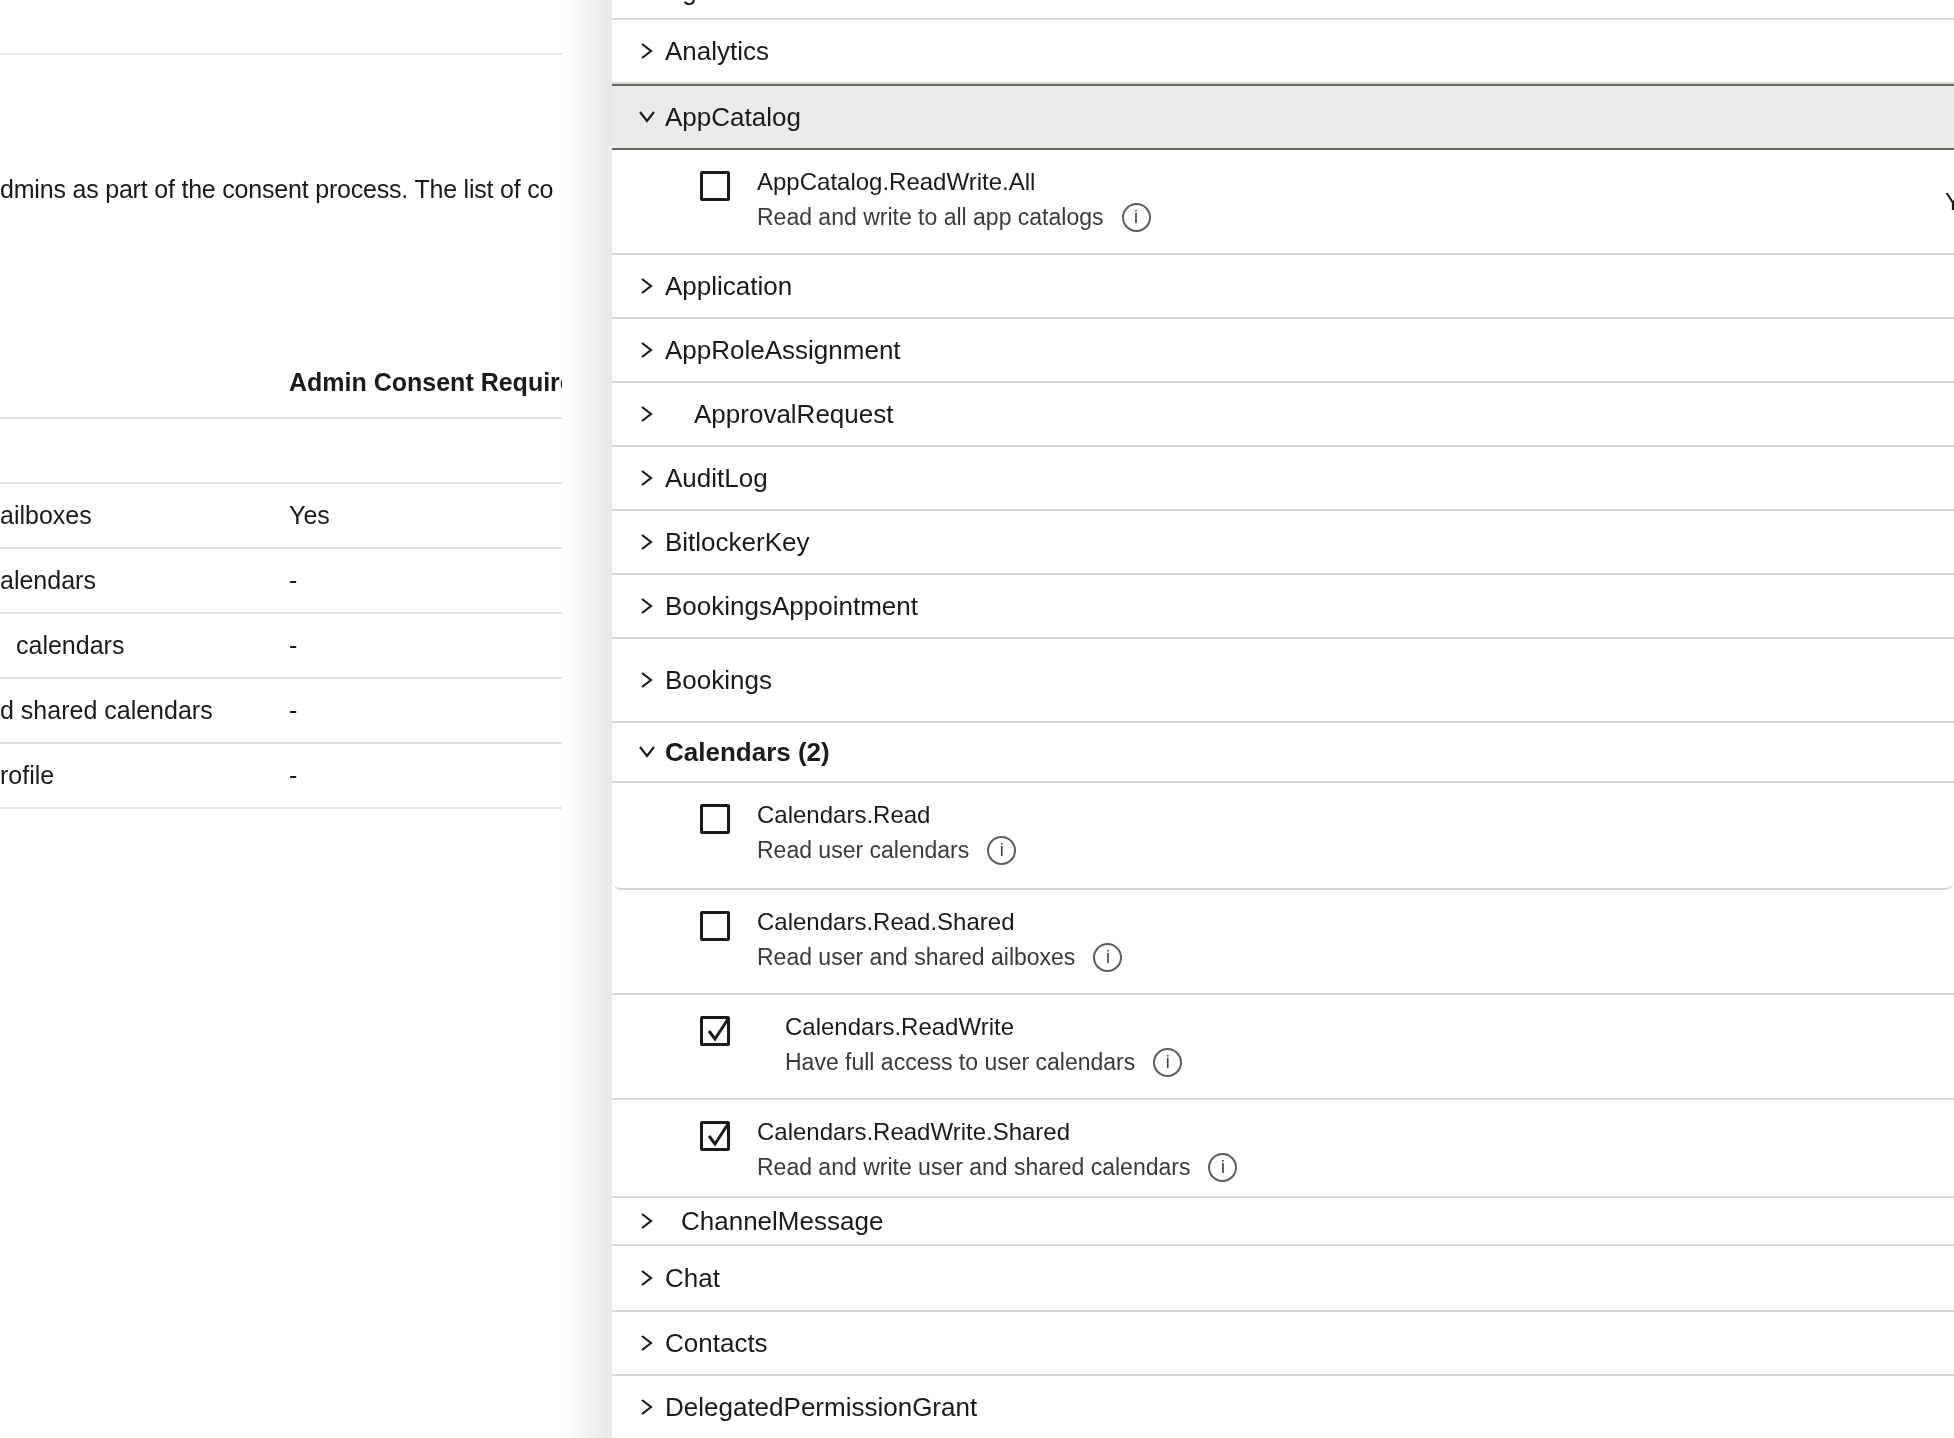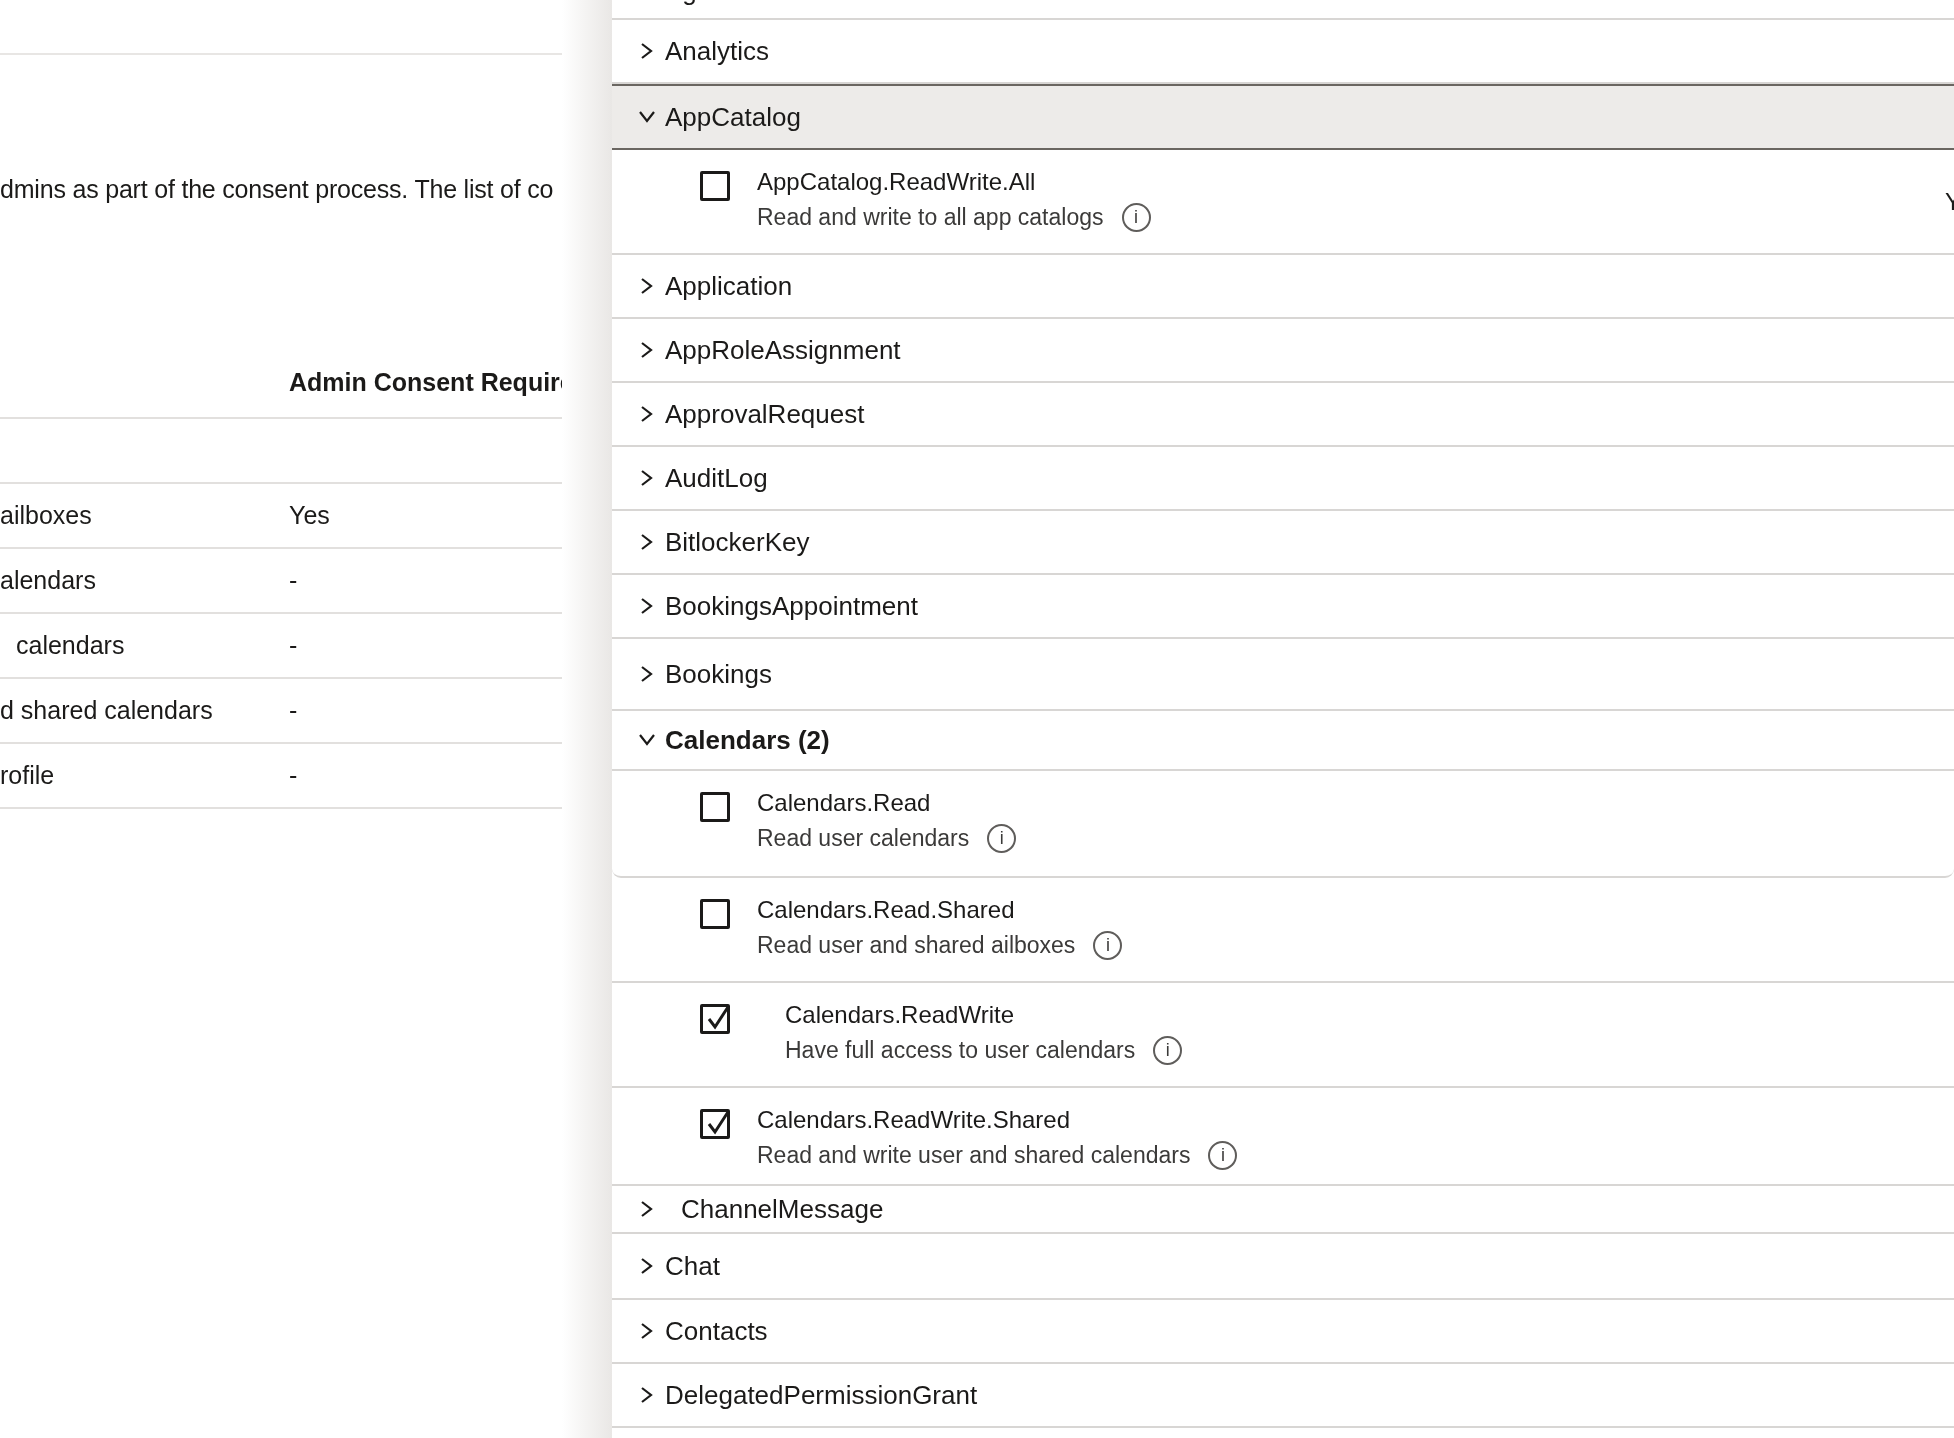--- a/index.html
+++ b/index.html
@@ -128,21 +128,21 @@
     <span class="cat-label">Application</span>
   </div>
       <div class="cat" style="height: 64px;">
     <span class="chev">
       <svg width="18" height="24" viewBox="0 0 18 24">
             <path d="M4 5 L13 12 L4 19" fill="none" stroke="#1b1a19" stroke-width="2.2"></path>
           </svg>
     </span>
     <span class="cat-label">AppRoleAssignment</span>
   </div>
-      <div class="cat" style="height: 64px;">
+      <div class="cat" style="height: 64px; gap: 29px;">
     <span class="chev">
       <svg width="18" height="24" viewBox="0 0 18 24">
             <path d="M4 5 L13 12 L4 19" fill="none" stroke="#1b1a19" stroke-width="2.2"></path>
           </svg>
     </span>
     <span class="cat-label">ApprovalRequest</span>
   </div>
       <div class="cat" style="height: 64px;">
     <span class="chev">
       <svg width="18" height="24" viewBox="0 0 18 24">
@@ -160,21 +160,21 @@
     <span class="cat-label">BitlockerKey</span>
   </div>
       <div class="cat" style="height: 64px;">
     <span class="chev">
       <svg width="18" height="24" viewBox="0 0 18 24">
             <path d="M4 5 L13 12 L4 19" fill="none" stroke="#1b1a19" stroke-width="2.2"></path>
           </svg>
     </span>
     <span class="cat-label">BookingsAppointment</span>
   </div>
-      <div class="cat" style="height: 72px; align-items: center;">
+      <div class="cat" style="height: 84px; align-items: center;">
     <span class="chev">
       <svg width="18" height="24" viewBox="0 0 18 24">
             <path d="M4 5 L13 12 L4 19" fill="none" stroke="#1b1a19" stroke-width="2.2"></path>
           </svg>
     </span>
     <span class="cat-label">Bookings</span>
   </div>
       <div class="cat expanded bold" style="height: 60px;">
     <span class="chev">
       <svg width="18" height="24" viewBox="0 0 18 24">

